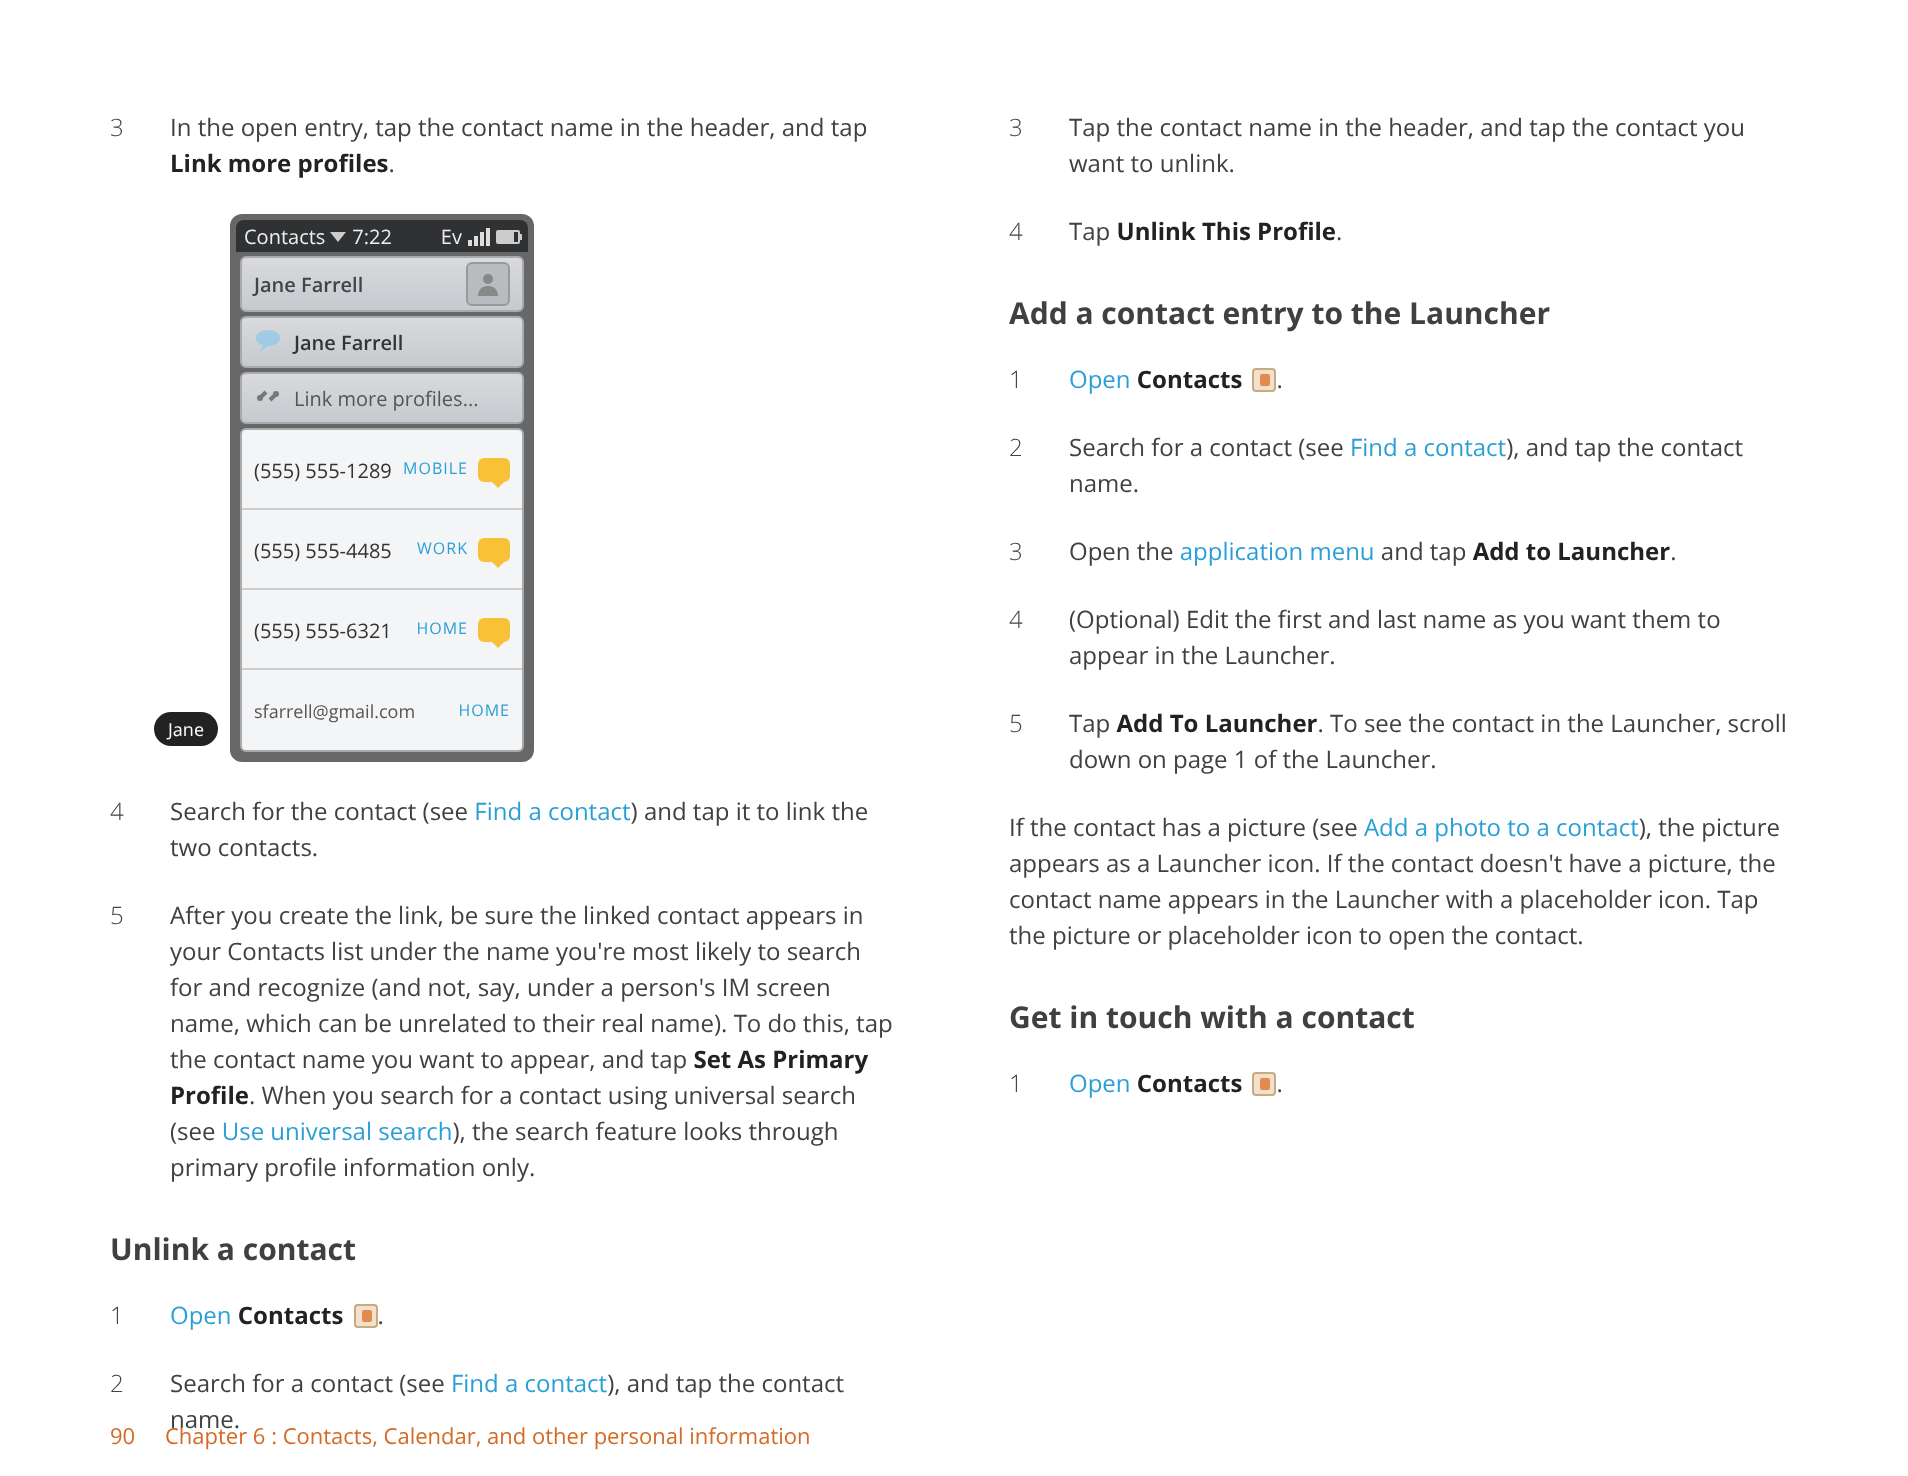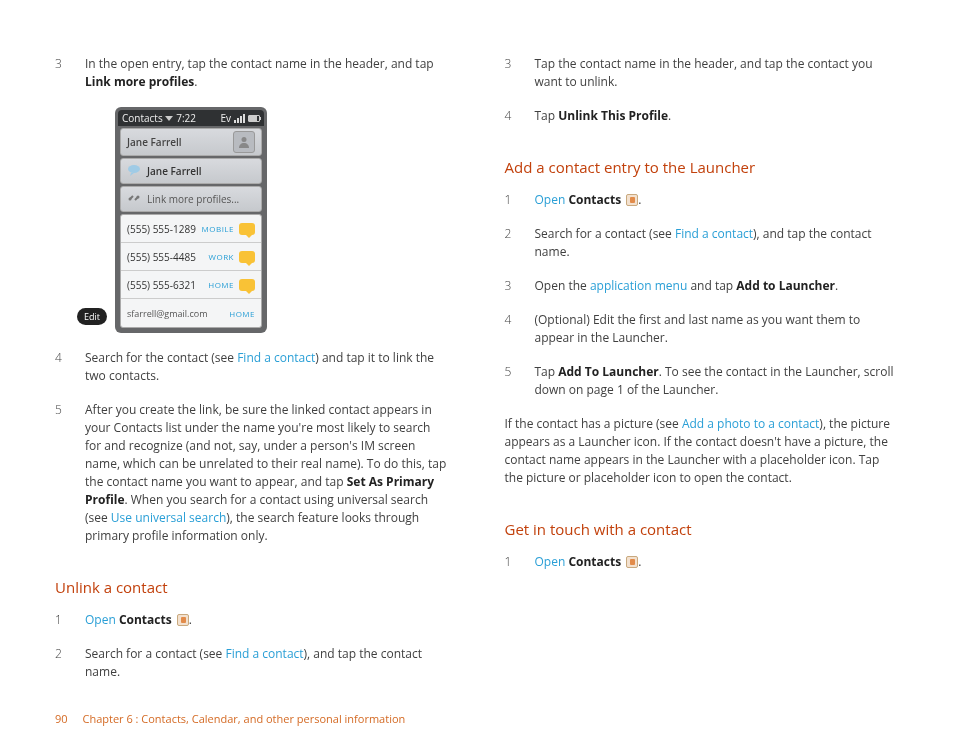--- a/index.html
+++ b/index.html
@@ -9,34 +9,34 @@
   font-size: 12px; color: #333; background: #fff;
   padding: 55px 55px 0 55px; position: relative;
 }
 .cols { display: flex; gap: 55px; }
 .col { flex: 1 1 0; }
 .step { display: flex; margin-bottom: 16px; }
 .step .num { width: 30px; flex-shrink: 0; color: #444; font-weight: 300; }
 .step .body { flex: 1; line-height: 1.5; color: #404040; }
 .link { color: #2a9fd6; }
 .bold { font-weight: 700; color: #222; }
-h2.sec { font-size: 15px; font-weight: 400; color: #c2410c; margin: 32px 0 14px 0; }
+h2.sec { font-size: 15px; font-weight: 700; color: #404040; margin: 22px 0 14px 0; }
 .para { line-height: 1.5; color: #404040; margin-bottom: 14px; }
 
 
 .phone { width: 152px; background: #666769; border-radius: 6px; padding: 3px; margin: 6px 0 14px 30px; font-size:10px;}
 .statusbar { display:flex; align-items:center; justify-content:space-between; background:#2f3133; color:#eee; padding:2px 4px; border-radius:4px 4px 0 0; height:16px;}
 .statusbar .sb-left { display:flex; align-items:center; gap:2px;}
 .statusbar .sb-right { display:flex; align-items:center; gap:3px;margin-left:21px;}
 .chev { display:inline-block; width:0;height:0;border-left:4px solid transparent;border-right:4px solid transparent;border-top:5px solid #ccc;}
 .pcard { background: linear-gradient(#d8dade,#c6c9cd); border:1px solid #aaa; border-radius:3px; margin:2px; display:flex; align-items:center; padding:4px 6px; height:26px;}
 .pcard.header { height:28px; font-weight:600; color:#444; justify-content:space-between;}
 .pcard .avatar { width:22px;height:22px;background:#b8bbc0;border:1px solid #999;border-radius:3px;display:inline-flex;align-items:center;justify-content:center;}
 .plist { background:#f4f5f6; border:1px solid #aaa; border-radius:3px; margin:2px;}
-.prow { display:flex; align-items:center; justify-content:space-between; padding:5px 6px; border-bottom:1px solid #ccc; height:28px; color:#333;}
+.prow { display:flex; align-items:center; justify-content:space-between; padding:5px 6px; border-bottom:1px solid #ccc; height:40px; color:#333;}
 .prow:last-child{border-bottom:none;}
 .prow .tag { color:#2a9fd6; font-size:8px; letter-spacing:0.5px;}
 .prow .sms { width:16px;height:12px;background:#f9c236;border-radius:3px; position:relative;}
 .prow .sms::after{content:"";position:absolute;bottom:-3px;right:3px;width:0;height:0;border-left:3px solid transparent;border-right:3px solid transparent;border-top:3px solid #f9c236;}
 .editbadge { position:absolute; left:-8px; bottom:8px; background:#222;color:#fff;border-radius:9px; padding:2px 7px; font-size:9px;}
 .phonewrap { position:relative; width:152px; margin-left:30px; margin-bottom:16px;}
 .sig { display:inline-flex; align-items:flex-end; gap:1px; height:9px;}
 .sig span{display:inline-block;width:2px;background:#ddd;}
 .sig span:nth-child(1){height:3px}.sig span:nth-child(2){height:5px}.sig span:nth-child(3){height:7px}.sig span:nth-child(4){height:9px}
 .batt{display:inline-block;width:12px;height:7px;border:1px solid #ccc;border-radius:1px;position:relative;background:linear-gradient(to right,#ccc 80%,transparent 0);} .batt::after{content:"";position:absolute;right:-2px;top:1px;width:1.5px;height:3px;background:#ccc;}
@@ -122,21 +122,21 @@
                 <span class="tag">HOME</span>
                 <span class="sms"></span>
               </div>
             </div>
           <div class="prow">
               <span style="color:#555;font-size:9px;overflow:hidden;white-space:nowrap">sfarrell@gmail.com</span>
               <span class="tag">HOME</span>
             </div>
         </div>
       </div>
-      <div class="editbadge">Edit</div>
+      <div class="editbadge">Jane</div>
     </div>
 
     <div class="step">
       <div class="num">4</div>
       <div class="body"><span>Search for the contact (see </span><span class="link">Find a contact</span><span>) and tap it to link the two contacts.</span></div>
     </div>
     <div class="step">
       <div class="num">5</div>
       <div class="body"><span>After you create the link, be sure the linked contact appears in your Contacts list under the name you're most likely to search for and recognize (and not, say, under a person's IM screen name, which can be unrelated to their real name). To do this, tap the contact name you want to appear, and tap </span><span class="bold">Set As Primary Profile</span><span>. When you search for a contact using universal search (see </span><span class="link">Use universal search</span><span>), the search feature looks through primary profile information only.</span></div>
     </div>

